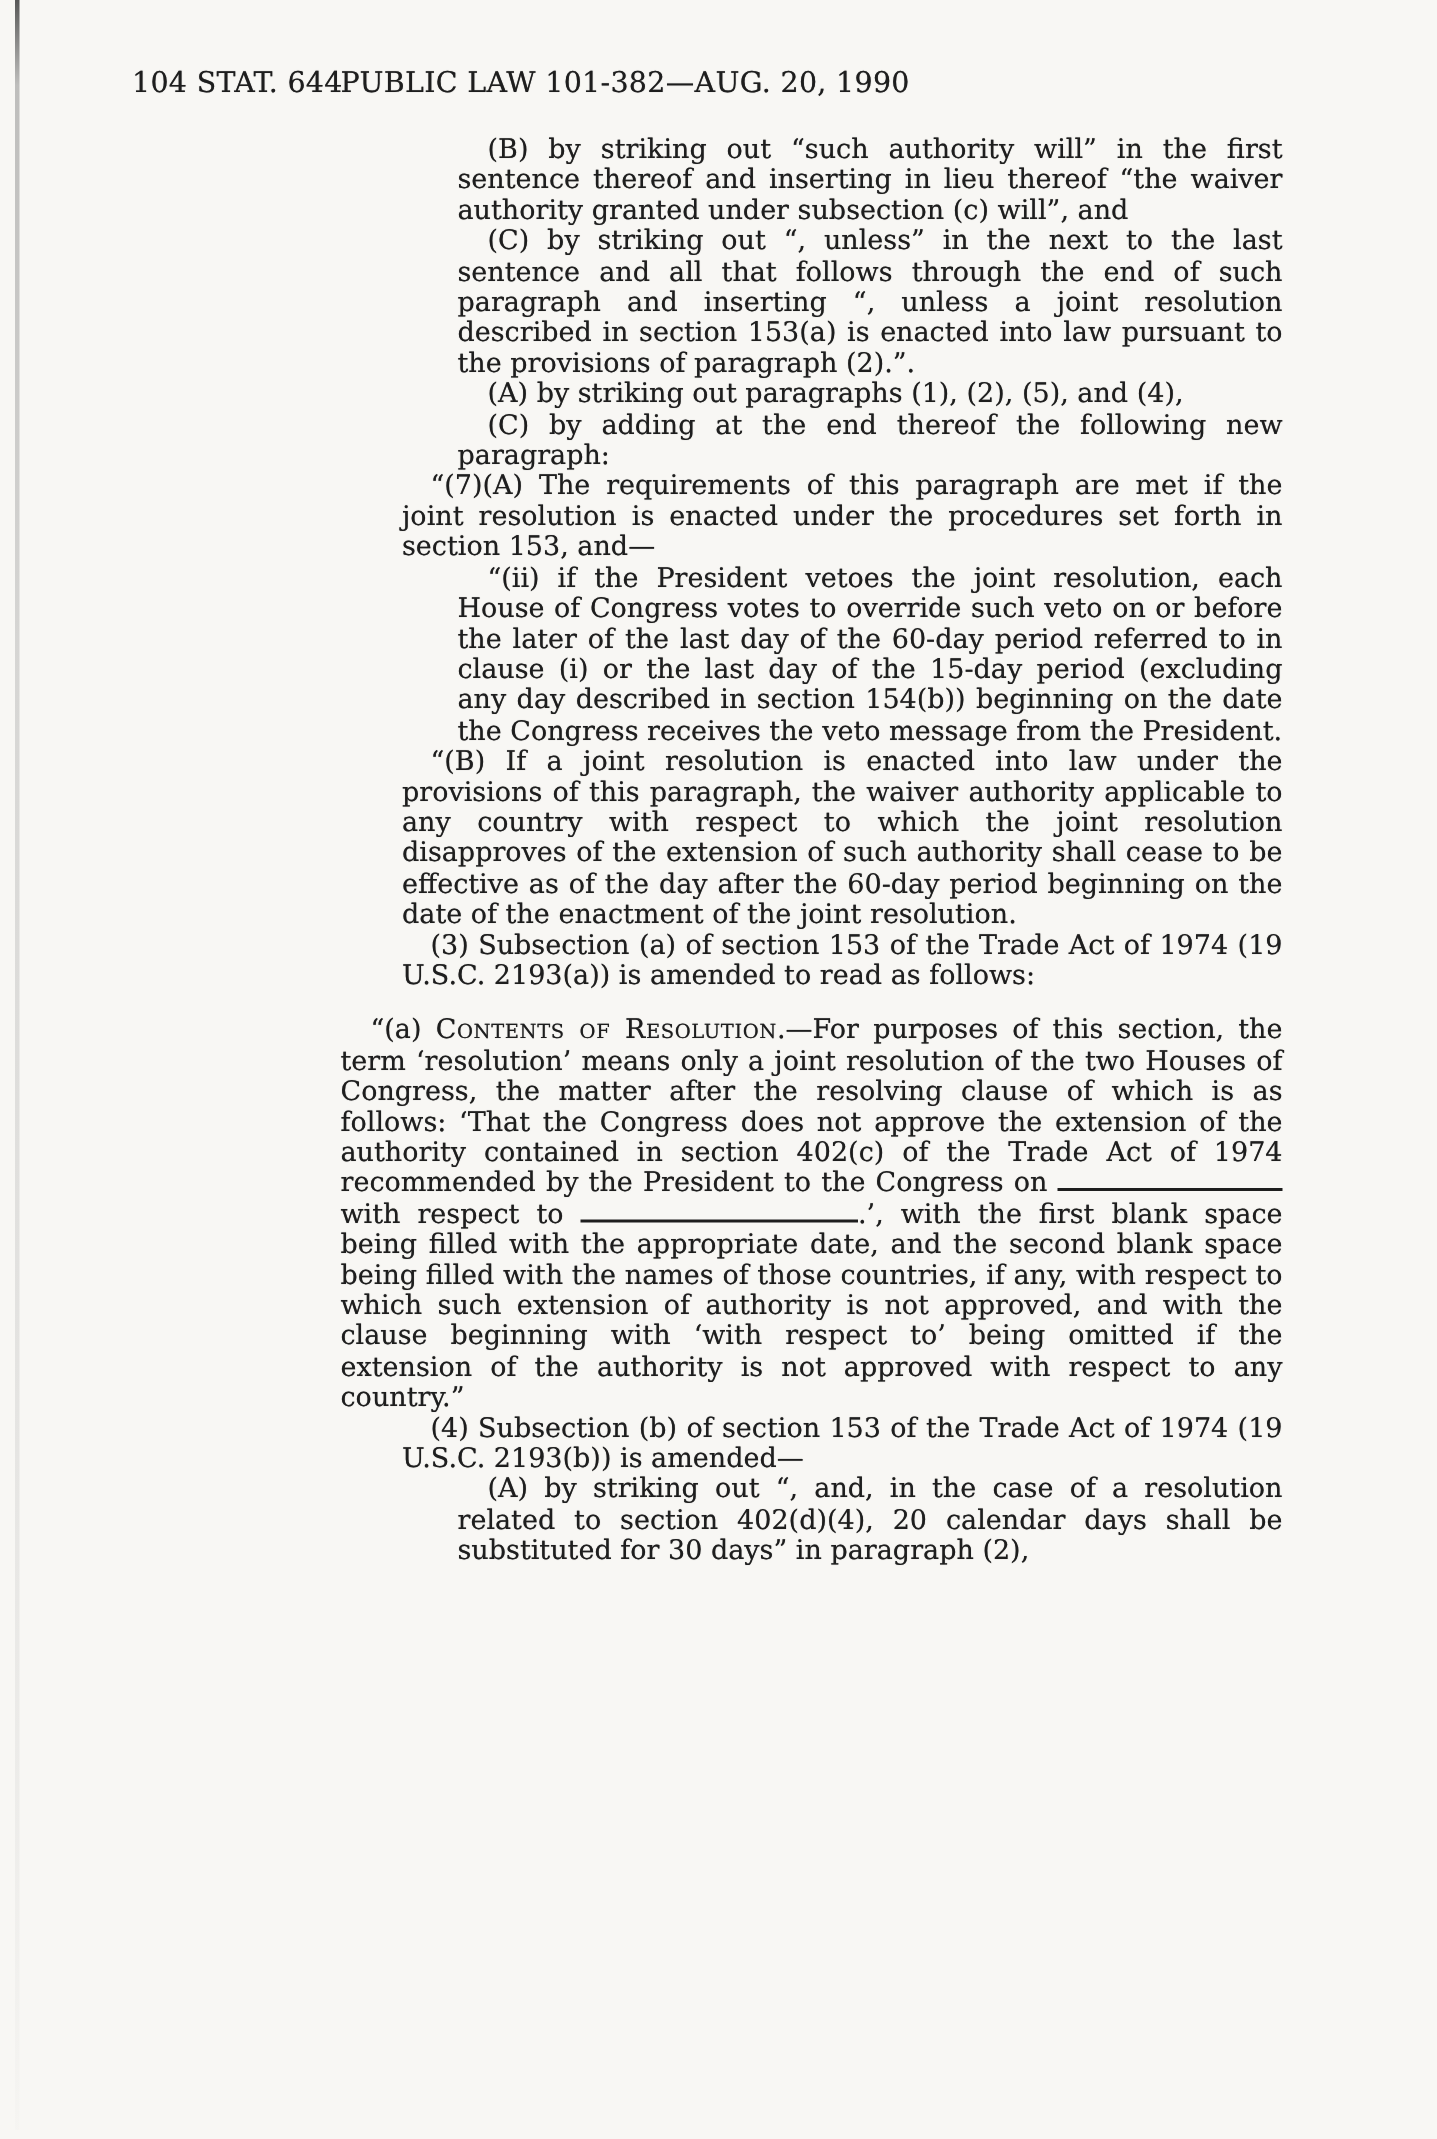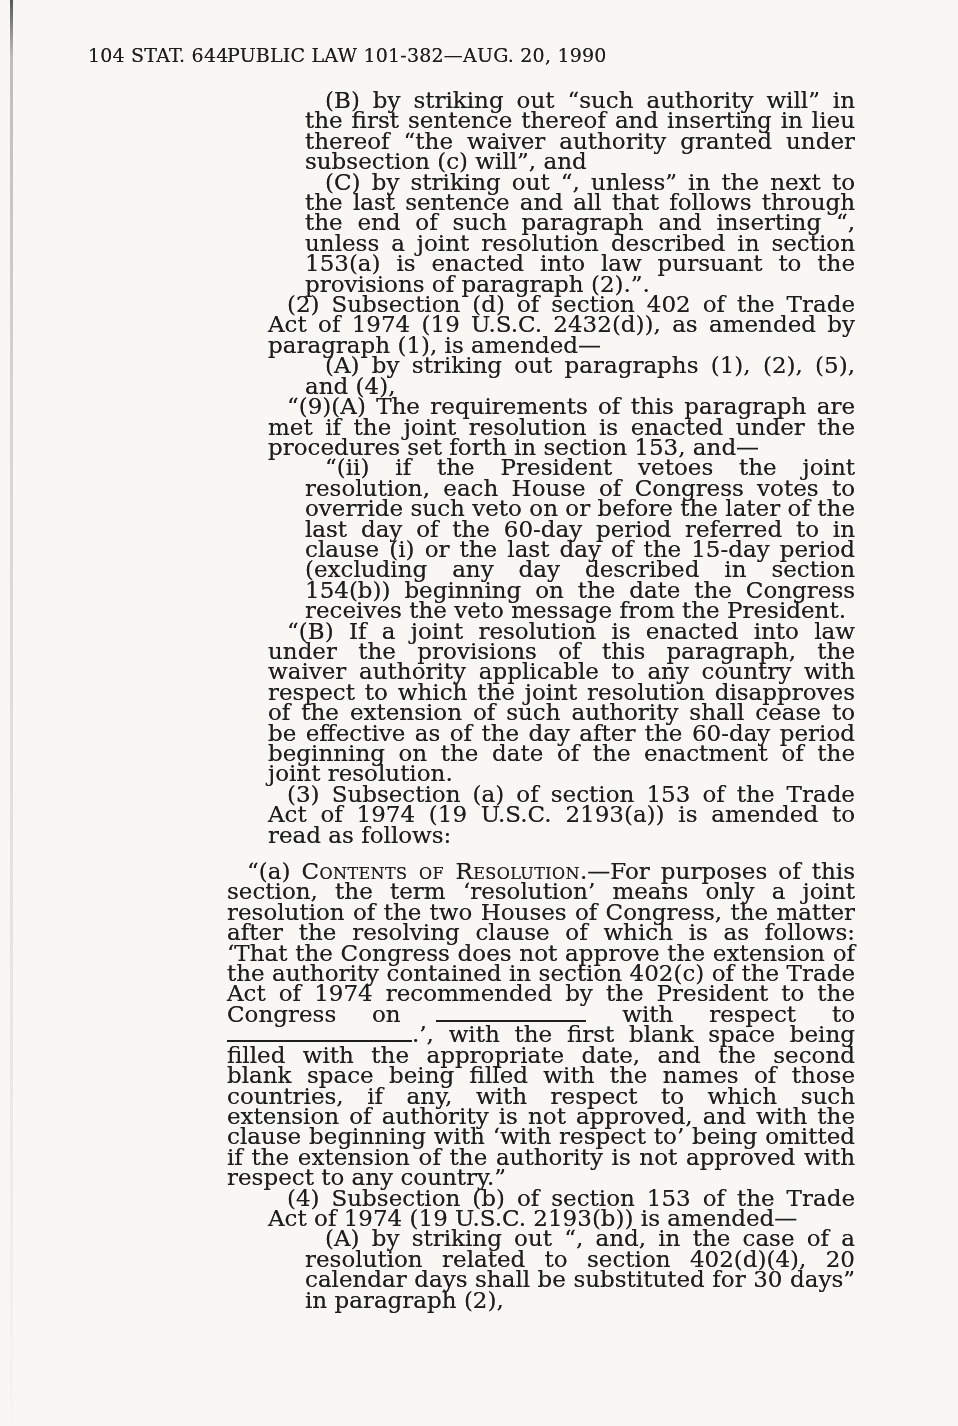--- a/index.html
+++ b/index.html
@@ -59,21 +59,21 @@
     width: 628px;
     top: 0;
     text-align: left;
     white-space: nowrap;
   }
   .doc-body {
     position: absolute;
     top: 90px;
     left: 227px;
     width: 628px;
-    font-size: 23px;
+    font-size: 18px;
     line-height: 20.4px;
     text-shadow: 0 0 0.45px rgba(30,30,30,0.7);
   }
   .para {
     margin: 0;
     text-align: justify;
   }
   .indent-0 { margin-left: 0;    text-indent: 20px; margin-top: 16px; }
   .indent-1 { margin-left: 41px; text-indent: 19px; }
   .indent-2 { margin-left: 78px; text-indent: 20px; }
@@ -91,22 +91,22 @@
 <div class="scan-line"></div>
 
 <div class="page-header">
   <span class="stat-number">104 STAT. 644</span>
   <span class="law-title">PUBLIC LAW 101-382—AUG. 20, 1990</span>
 </div>
 
 <div class="doc-body">
     <p class="para indent-2">(B) by striking out “such authority will” in the first sentence thereof and inserting in lieu thereof “the waiver authority granted under subsection (c) will”, and</p>
     <p class="para indent-2">(C) by striking out “, unless” in the next to the last sentence and all that follows through the end of such paragraph and inserting “, unless a joint resolution described in section 153(a) is enacted into law pursuant to the provisions of paragraph (2).”.</p>
-    <p class="para indent-1">(2) Subsection (d) of section 402 of the Trade Act of 1974 (19 U.S.C. 2432(d)), as amended by paragraph (1), is amended—</p>
     <p class="para indent-2">(A) by striking out paragraphs (1), (2), (5), and (4),</p>
-    <p class="para indent-1">“(9)(A) The requirements of this paragraph are met if the joint resolution is enacted under the procedures set forth in section 153, and—</p>
+    <p class="para indent-2">(C) by adding at the end thereof the following new paragraph:</p>
+    <p class="para indent-1">“(7)(A) The requirements of this paragraph are met if the joint resolution is enacted under the procedures set forth in section 153, and—</p>
     <p class="para indent-2">“(ii) if the President vetoes the joint resolution, each House of Congress votes to override such veto on or before the later of the last day of the 60-day period referred to in clause (i) or the last day of the 15-day period (excluding any day described in section 154(b)) beginning on the date the Congress receives the veto message from the President.</p>
     <p class="para indent-1">“(B) If a joint resolution is enacted into law under the provisions of this paragraph, the waiver authority applicable to any country with respect to which the joint resolution disapproves of the extension of such authority shall cease to be effective as of the day after the 60-day period beginning on the date of the enactment of the joint resolution.</p>
     <p class="para indent-1">(3) Subsection (a) of section 153 of the Trade Act of 1974 (19 U.S.C. 2193(a)) is amended to read as follows:</p>
     <p class="para indent-0">“(a) <span class="sc">Contents of Resolution</span>.—For purposes of this section, the term ‘resolution’ means only a joint resolution of the two Houses of Congress, the matter after the resolving clause of which is as follows: ‘That the Congress does not approve the extension of the authority contained in section 402(c) of the Trade Act of 1974 recommended by the President to the Congress on <span class="blank" style="width: 150px;"></span> with respect to <span class="blank" style="width: 185px;"></span>.’, with the first blank space being filled with the appropriate date, and the second blank space being filled with the names of those countries, if any, with respect to which such extension of authority is not approved, and with the clause beginning with ‘with respect to’ being omitted if the extension of the authority is not approved with respect to any country.”</p>
     <p class="para indent-1">(4) Subsection (b) of section 153 of the Trade Act of 1974 (19 U.S.C. 2193(b)) is amended—</p>
     <p class="para indent-2">(A) by striking out “, and, in the case of a resolution related to section 402(d)(4), 20 calendar days shall be substituted for 30 days” in paragraph (2),</p>
   </div>
 
 </body></html>

